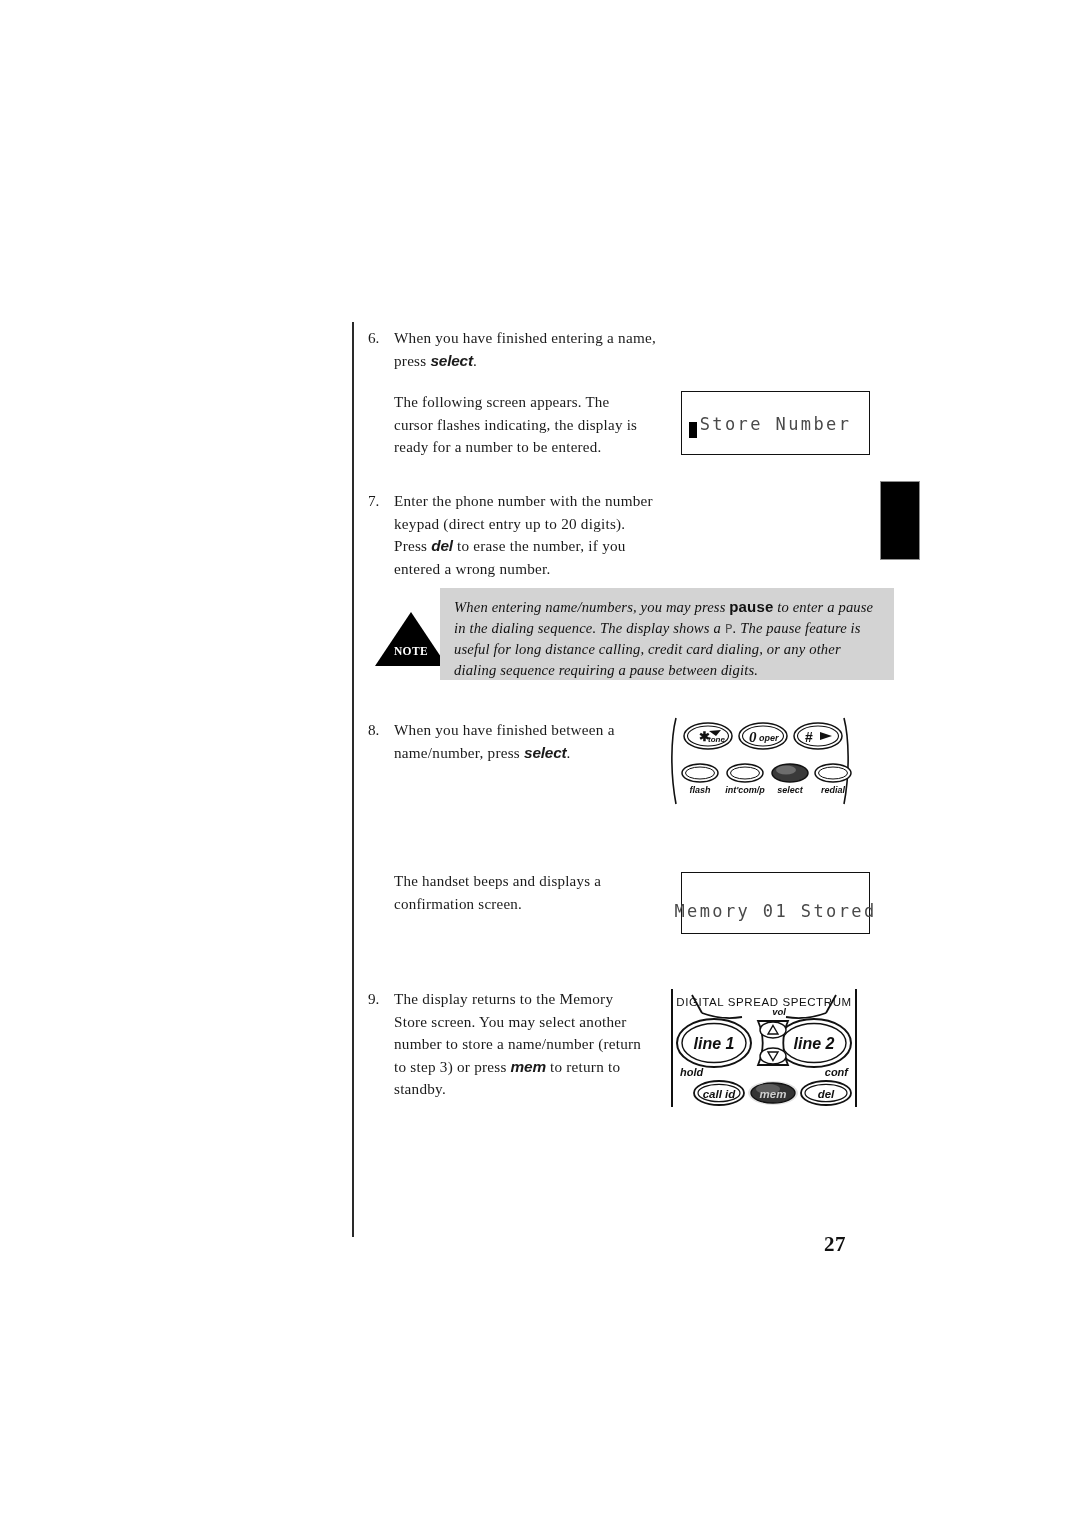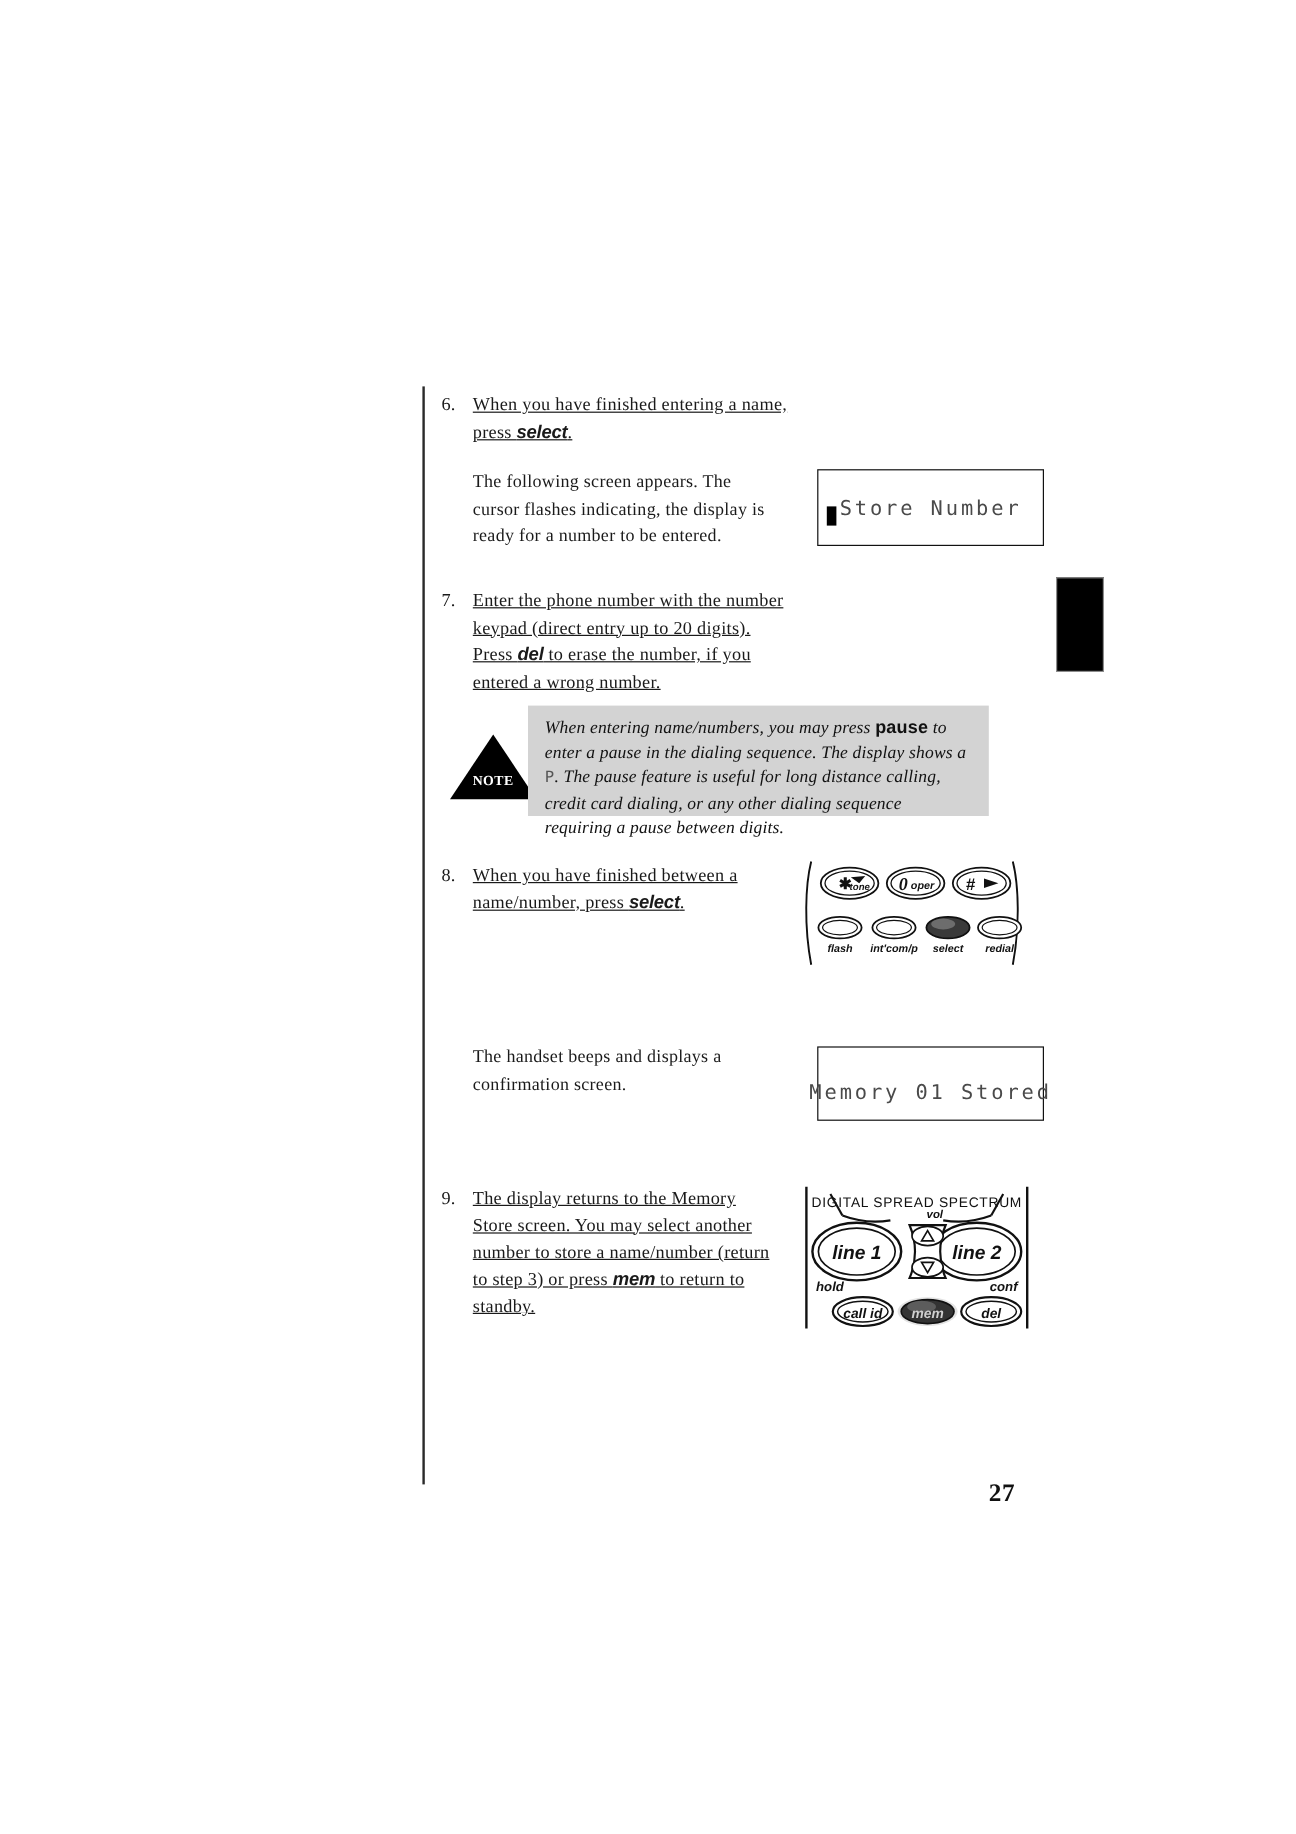--- a/index.html
+++ b/index.html
@@ -54,21 +54,20 @@
     width: 26px;
     flex: 0 0 26px;
     font-size: 15.2px;
     line-height: 22.6px;
     text-align: left;
   }
   .step-body {
     font-size: 15.2px;
     line-height: 22.6px;
     letter-spacing: 0.24px;
-    text-decoration: underline;
   }
   .para {
     position: absolute;
     font-size: 15px;
     line-height: 22.6px;
     letter-spacing: 0.24px;
   }
   b.kb {
     font-family: "Liberation Sans", "DejaVu Sans", sans-serif;
     font-weight: bold;
@@ -112,21 +111,21 @@
     display: flex;
     align-items: center;
     justify-content: center;
   }
 
   
   #note-box {
     position: absolute;
     left: 440px;
     top: 588px;
-    width: 384px;
+    width: 454px;
     height: 92px;
     background: #d3d3d3;
     box-sizing: border-box;
     padding: 9px 14px 8px 14px;
   }
   #note-box .note-text {
     font-size: 14.6px;
     line-height: 20.6px;
     font-style: italic;
     color: #111111;

